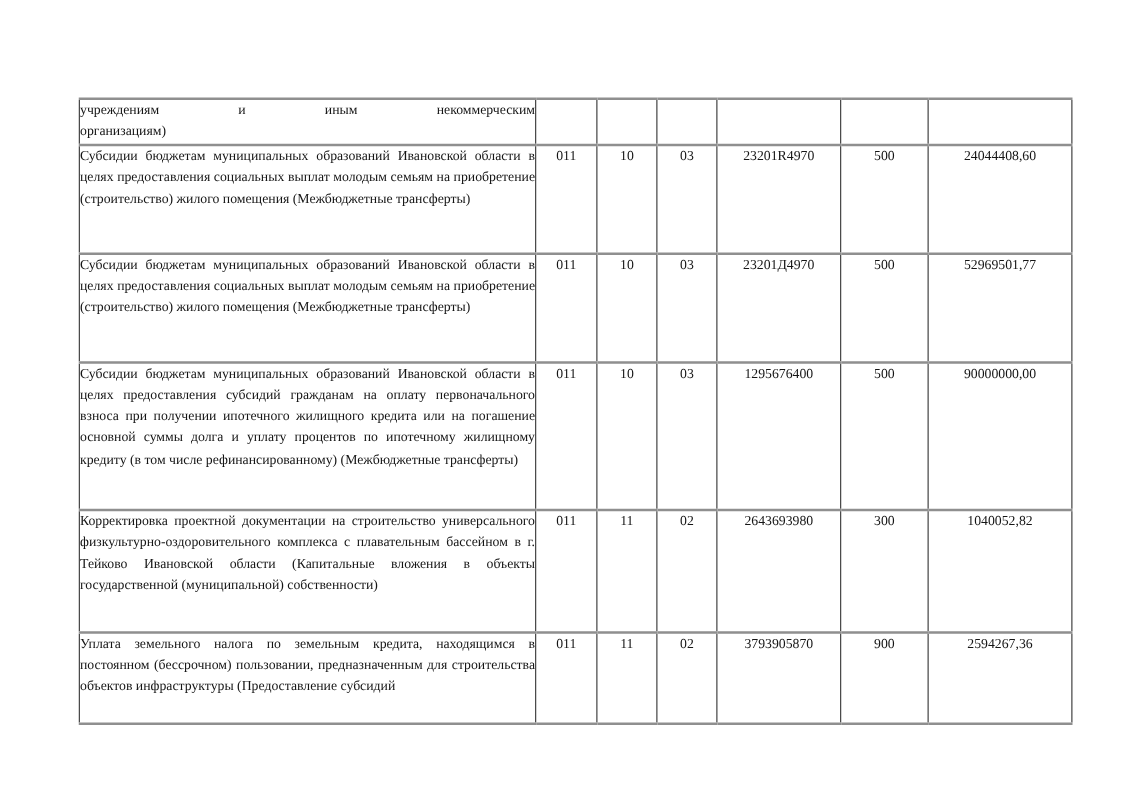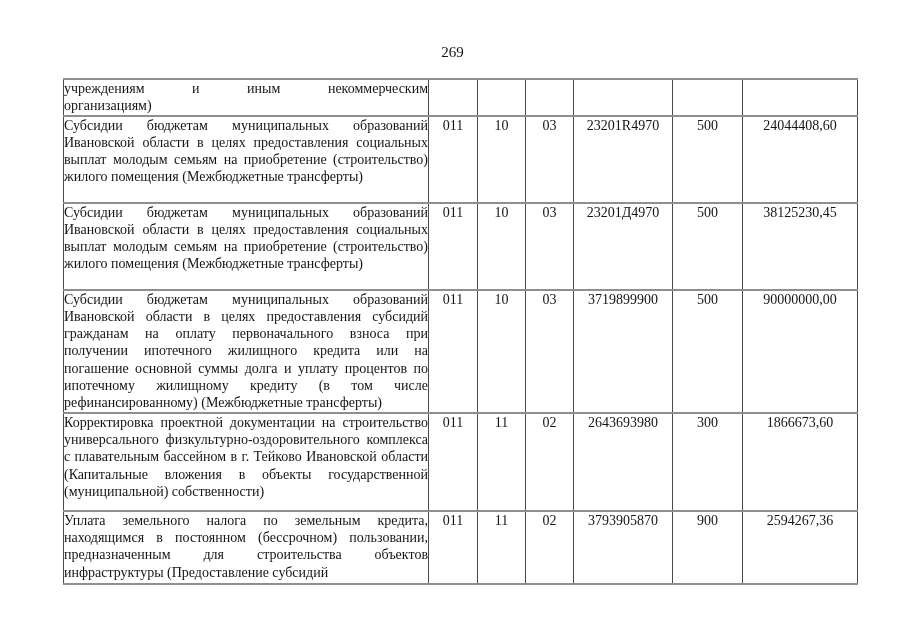--- a/index.html
+++ b/index.html
@@ -28,21 +28,21 @@
     width: 794px;
     border-collapse: collapse;
     table-layout: fixed;
   }
   table.budget td {
     border-left: 1px solid #4a4a4a;
     border-right: 1px solid #4a4a4a;
     border-top: 2px solid #8f8f8f;
     border-bottom: 2px solid #8f8f8f;
     vertical-align: top;
-    font-size: 14px;
+    font-size: 11px;
     line-height: 17.3px;
     padding: 0;
     overflow: hidden;
     font-family: Liberation Serif, serif;
   }
   td.desc {
     text-align: justify;
     padding: 0 3px 0 4px;
   }
   td.desc .jl {
@@ -61,21 +61,20 @@
   col.c-b { width: 48px; }
   col.c-c { width: 48px; }
   col.c-d { width: 99px; }
   col.c-e { width: 70px; }
   col.c-f { width: 115px; }
 </style>
 </head>
 <body>
 
 <div class="page">
-  <div class="page-number">269</div>
 
   <table class="budget">
     <colgroup>
       <col class="c-desc">
       <col class="c-a">
       <col class="c-b">
       <col class="c-c">
       <col class="c-d">
       <col class="c-e">
       <col class="c-f">
@@ -102,39 +101,39 @@
     <td class="num">500</td>
     <td class="num">24044408,60</td>
   </tr>
         <tr>
     <td class="desc">Субсидии бюджетам муниципальных образований Ивановской области в целях предоставления социальных выплат молодым семьям на приобретение (строительство) жилого помещения (Межбюджетные трансферты)</td>
     <td class="num">011</td>
     <td class="num">10</td>
     <td class="num">03</td>
     <td class="num">23201Д4970</td>
     <td class="num">500</td>
-    <td class="num">38125230,45</td>
+    <td class="num">52969501,77</td>
   </tr>
         <tr>
     <td class="desc">Субсидии бюджетам муниципальных образований Ивановской области в целях предоставления субсидий гражданам на оплату первоначального взноса при получении ипотечного жилищного кредита или на погашение основной суммы долга и уплату процентов по ипотечному жилищному кредиту (в том числе рефинансированному) (Межбюджетные трансферты)</td>
     <td class="num">011</td>
     <td class="num">10</td>
     <td class="num">03</td>
-    <td class="num">3719899900</td>
+    <td class="num">1295676400</td>
     <td class="num">500</td>
     <td class="num">90000000,00</td>
   </tr>
         <tr>
     <td class="desc">Корректировка проектной документации на строительство универсального физкультурно-оздоровительного комплекса с плавательным бассейном в г. Тейково Ивановской области (Капитальные вложения в объекты государственной (муниципальной) собственности)</td>
     <td class="num">011</td>
     <td class="num">11</td>
     <td class="num">02</td>
     <td class="num">2643693980</td>
     <td class="num">300</td>
-    <td class="num">1866673,60</td>
+    <td class="num">1040052,82</td>
   </tr>
         <tr>
     <td class="desc">Уплата земельного налога по земельным кредита, находящимся в постоянном (бессрочном) пользовании, предназначенным для строительства объектов инфраструктуры (Предоставление субсидий</td>
     <td class="num">011</td>
     <td class="num">11</td>
     <td class="num">02</td>
     <td class="num">3793905870</td>
     <td class="num">900</td>
     <td class="num">2594267,36</td>
   </tr>

